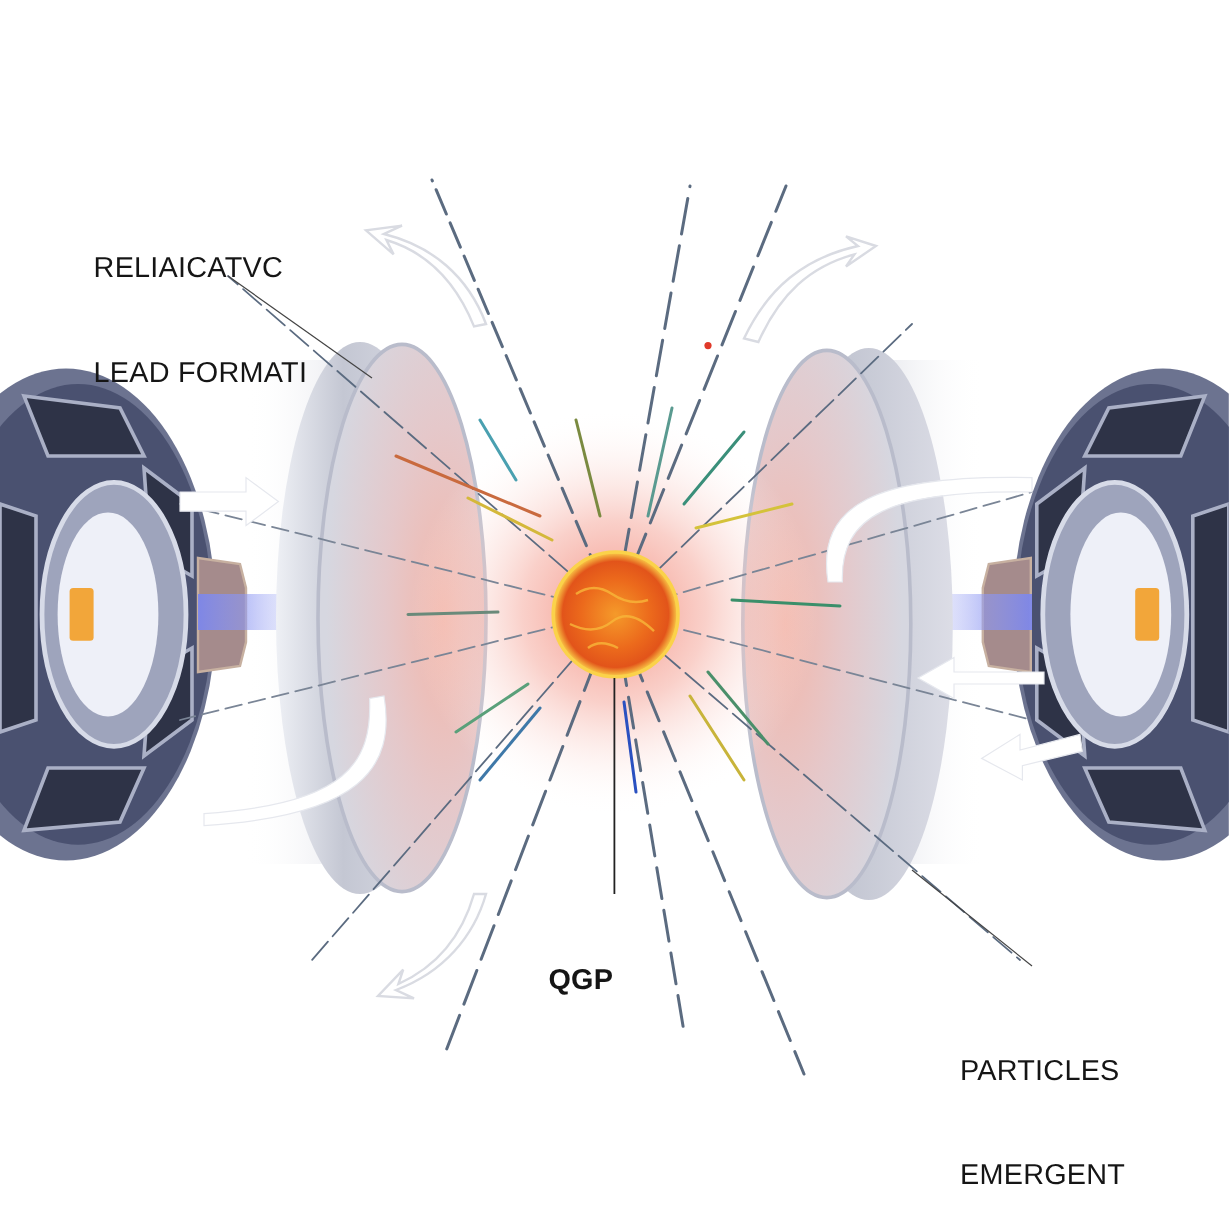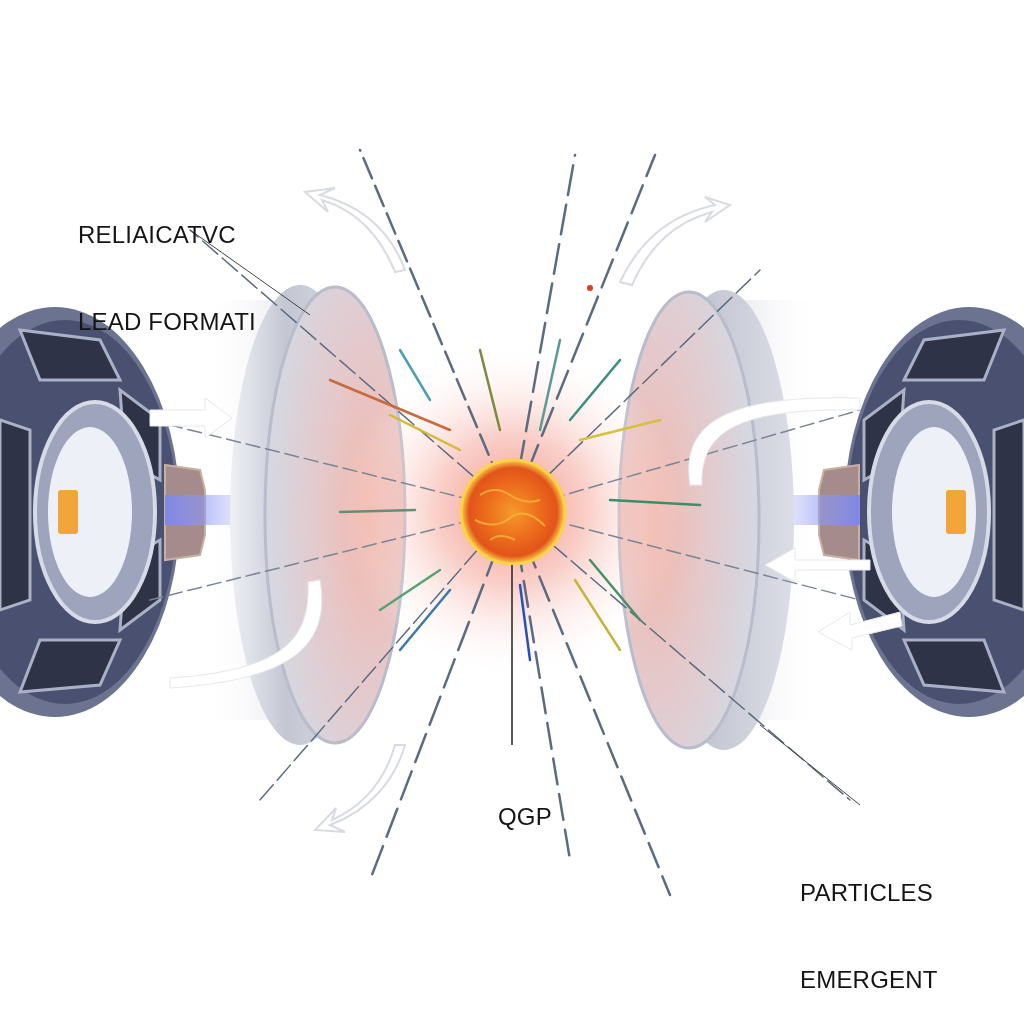--- a/index.html
+++ b/index.html
@@ -154,26 +154,26 @@
 
   <g fill="#ffffff" stroke="#e6e8ee" stroke-width="1">
     <path d="M150 410 L205 410 L205 398 L232 418 L205 438 L205 426 L150 426 Z"></path>
     <path d="M320 580 C330 640 300 680 170 688 L170 678 C290 670 310 635 308 582 Z"></path>
     <path d="M690 485 C680 420 730 395 860 398 L860 410 C740 408 700 430 702 485 Z"></path>
     <path d="M870 560 L795 560 L795 548 L765 565 L795 582 L795 570 L870 570 Z"></path>
     <path d="M900 612 L850 625 L850 612 L818 632 L852 650 L852 638 L902 626 Z"></path>
   </g>
 </svg>
 
-  <div class="label" style="left:78px; top:162px;">
+  <div class="label" style="left:78px; top:151px;">
     <span>RELIAICATVC</span>
     <span>LEAD FORMATI</span>
   </div>
 
-  <div class="label" style="left:446px; top:744px; text-align:center;">
+  <div class="label" style="left:405px; top:744px; text-align:center;font-weight:bold;">
     <span style="text-align:center; padding-left:52px;">QGP</span>
   </div>
 
   <div class="label" style="left:800px; top:820px;">
     <span>PARTICLES</span>
     <span>EMERGENT</span>
   </div>
 </div>
 
 </body></html>

